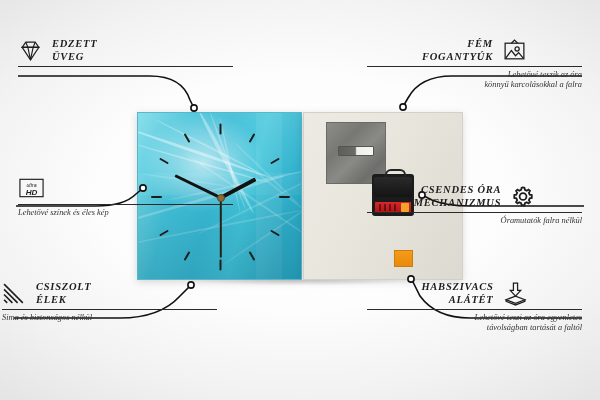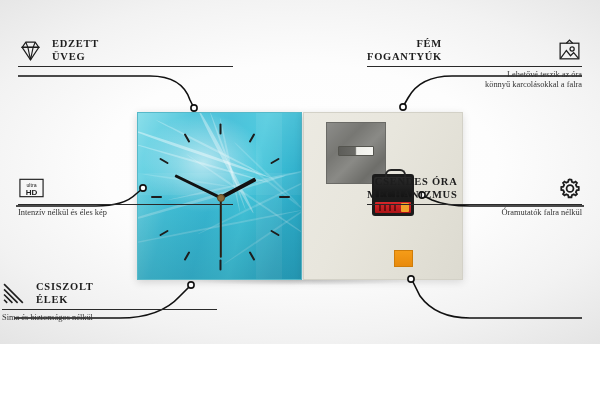--- a/index.html
+++ b/index.html
@@ -2,24 +2,25 @@
 <html><head>
 <meta charset="utf-8">
 <style>
   html,body{margin:0;padding:0;}
   body{
     width:600px;height:400px;overflow:hidden;
     font-family:"Liberation Serif",serif;
     background:#ffffff;
   }
   #stage{
-    position:relative;width:600px;height:344px;
+    position:relative;width:600px;height:400px;
     background:
       radial-gradient(ellipse 78% 70% at 50% 48%, #ffffff 0%, #fdfdfd 42%, #f2f2f2 72%, #e3e3e3 100%);
     overflow:hidden;
+    font-style:italic;
   }
   
   #wires{position:absolute;left:0;top:0;width:600px;height:400px;pointer-events:none;}
 
   
   .product{
     position:absolute;
     box-sizing:border-box;
   }
   #clock-panel{
@@ -97,21 +98,21 @@
   #panel-shadow{
     position:absolute;left:142px;top:280px;width:320px;height:12px;
     background:radial-gradient(ellipse 50% 60% at 50% 0%, rgba(0,0,0,.17) 0%, rgba(0,0,0,0) 75%);
   }
 
   
   .feature{position:absolute;width:215px;}
   .feature.left{text-align:left;}
   .feature.right{text-align:right;}
   .frow{display:flex;align-items:center;gap:9px;}
-  .feature.right .frow{justify-content:space-between;}
+  .feature.right .frow{justify-content:center;}
   .ftitle{
     font-family:"Liberation Serif",serif;
     font-size:10.5px;font-weight:700;color:#1d1d1d;
     letter-spacing:.75px;line-height:12.5px;text-transform:uppercase;
     white-space:pre-line;
   }
   .fdiv{height:1px;background:#2a2a2a;margin:3px 0 3px 0;}
   .fdesc{
     font-family:"Liberation Serif",serif;
     font-size:8.4px;color:#333;line-height:10px;white-space:pre-line;
@@ -232,21 +233,21 @@
     <div class="frow">
       <span class="ficon">
         <svg viewBox="0 0 28 24" width="27" height="24">
           <rect x="2" y="3" width="24" height="18" fill="none" stroke="#1d1d1d" stroke-width="1.2"></rect>
           <text x="14" y="11" font-family="Liberation Sans, sans-serif" font-size="5.4" text-anchor="middle" fill="#1d1d1d">ultra</text>
           <text x="14" y="19" font-family="Liberation Sans, sans-serif" font-size="8.4" font-weight="bold" text-anchor="middle" fill="#1d1d1d">HD</text>
         </svg>
       </span>
     </div>
     <div class="fdiv"></div>
-    <div class="fdesc">Intenzív nélkül és éles kép</div>
+    <div class="fdesc">Lehetővé színek és éles kép</div>
   </div>
 
   <div class="feature left" style="left:2px;top:281px;">
     <div class="frow">
       <span class="ficon">
         <svg viewBox="0 0 24 24" width="25" height="25" stroke="#1d1d1d" stroke-width="1.5" fill="none">
           <path d="M2 3 L20 21"></path>
           <path d="M2 8 L15 21"></path>
           <path d="M2 13 L10 21"></path>
           <path d="M2 18 L5 21"></path>
@@ -270,34 +271,50 @@
           <circle cx="14.5" cy="10.5" r="2"></circle>
           <path d="M3.6 19.4 L9 12 L13 17 L16 14 L20.4 19.4"></path>
         </svg>
       </span>
     </div>
     <div class="fdiv"></div>
     <div class="fdesc">Lehetővé teszik az óra
 könnyű karcolásokkal a falra</div>
   </div>
 
-  <div class="feature right" style="left:367px;top:176px;">
+  <div class="feature right" style="left:367px;top:184px;">
     <div class="frow">
       <span class="ftitle">CSENDES ÓRA
 MECHANIZMUS</span>
       <span class="ficon">
         <svg viewBox="0 0 24 24" width="25" height="25" fill="none" stroke="#1d1d1d" stroke-width="1.7">
           <path d="M12 3.2 L13.9 3.6 L14.3 5.6 L16.1 6.4 L17.8 5.3 L19.2 6.7
                    L18.1 8.4 L18.9 10.2 L20.9 10.6 L20.9 13.4 L18.9 13.8 L18.1 15.6
                    L19.2 17.3 L17.8 18.7 L16.1 17.6 L14.3 18.4 L13.9 20.4 L11.1 20.4
                    L10.7 18.4 L8.9 17.6 L7.2 18.7 L5.8 17.3 L6.9 15.6 L6.1 13.8
                    L4.1 13.4 L4.1 10.6 L6.1 10.2 L6.9 8.4 L5.8 6.7 L7.2 5.3
                    L8.9 6.4 L10.7 5.6 L11.1 3.6 Z"></path>
           <circle cx="12.5" cy="12" r="3.3"></circle>
         </svg>
       </span>
     </div>
     <div class="fdiv"></div>
     <div class="fdesc">Óramutatók falra nélkül</div>
   </div>
 
+  <div class="feature right" style="left:367px;top:281px;">
+    <div class="frow">
+      <span class="ftitle">HABSZIVACS
+ALÁTÉT</span>
+      <span class="ficon">
+        <svg viewBox="0 0 24 24" width="25" height="25" fill="none" stroke="#1d1d1d" stroke-width="1.2">
+          <path d="M10 2 L14 2 L14 9 L17 9 L12 14.5 L7 9 L10 9 Z"></path>
+          <path d="M12 14.5 L3 18 L12 21.5 L21 18 Z"></path>
+          <path d="M3 18 L3 19.6 L12 23 L21 19.6 L21 18"></path>
+        </svg>
+      </span>
+    </div>
+    <div class="fdiv"></div>
+    <div class="fdesc">Lehetővé teszi az óra egyenletes
+távolságban tartását a faltól</div>
+  </div>
 
 </div>
 
 </body></html>

